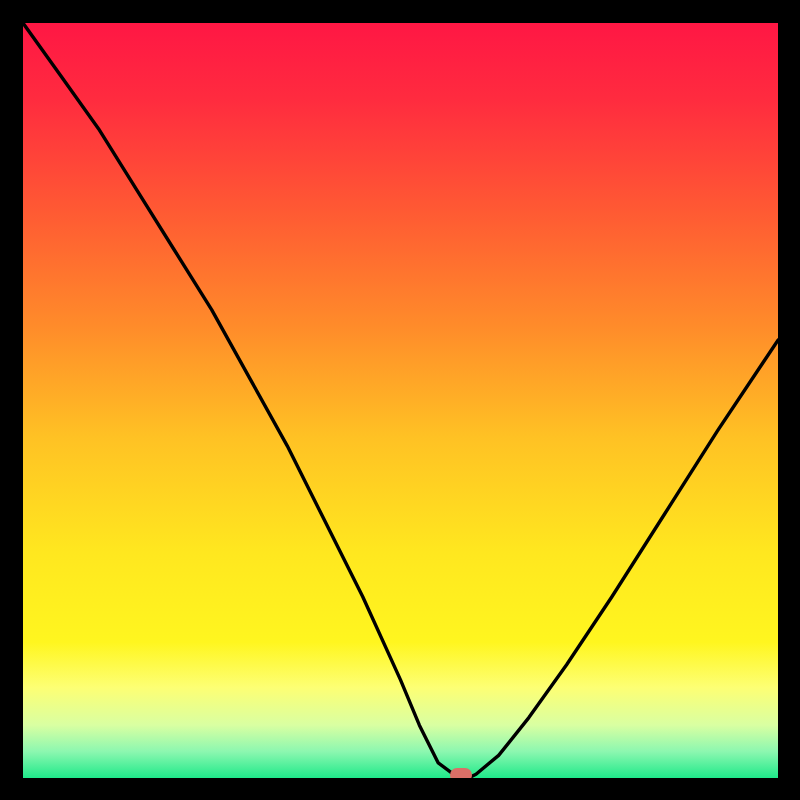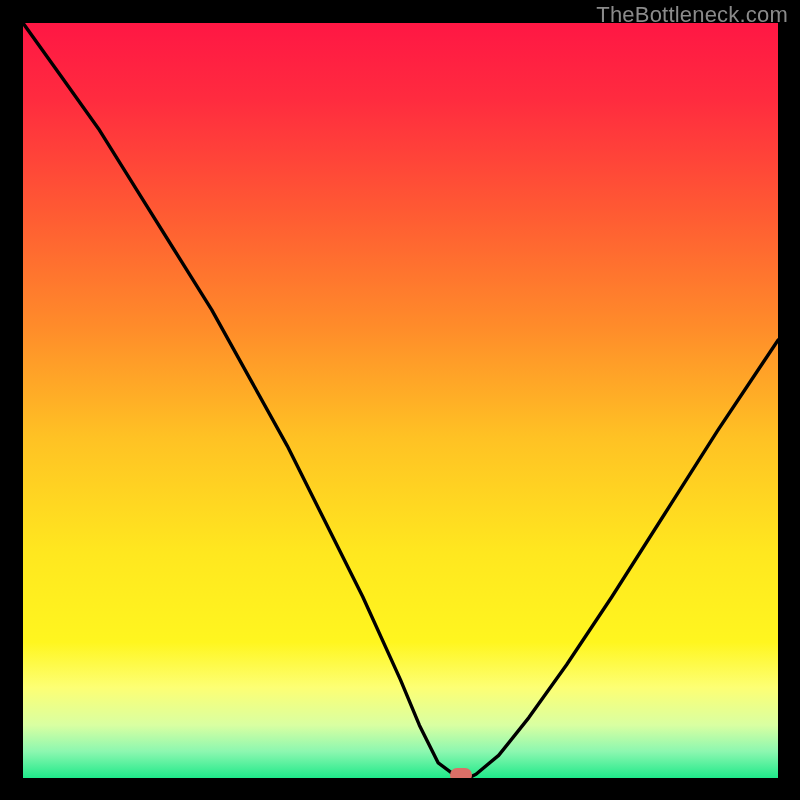--- a/index.html
+++ b/index.html
@@ -54,21 +54,20 @@
     left: 0;
     top: 0;
     width: 100%;
     height: 100%;
   }
 </style>
 </head>
 <body>
 
 <div class="frame">
-  <div class="watermark">TheBottleneck.com</div>
   <div class="plot-area">
     <svg class="gradient" viewBox="0 0 100 100" preserveAspectRatio="none">
       <defs>
         <linearGradient id="bg" x1="0" y1="0" x2="0" y2="1">
             <stop offset="0%" stop-color="#ff1744"></stop>
             <stop offset="10%" stop-color="#ff2b3f"></stop>
             <stop offset="25%" stop-color="#ff5a33"></stop>
             <stop offset="40%" stop-color="#ff8b2a"></stop>
             <stop offset="55.00000000000001%" stop-color="#ffc224"></stop>
             <stop offset="70%" stop-color="#ffe71f"></stop>

